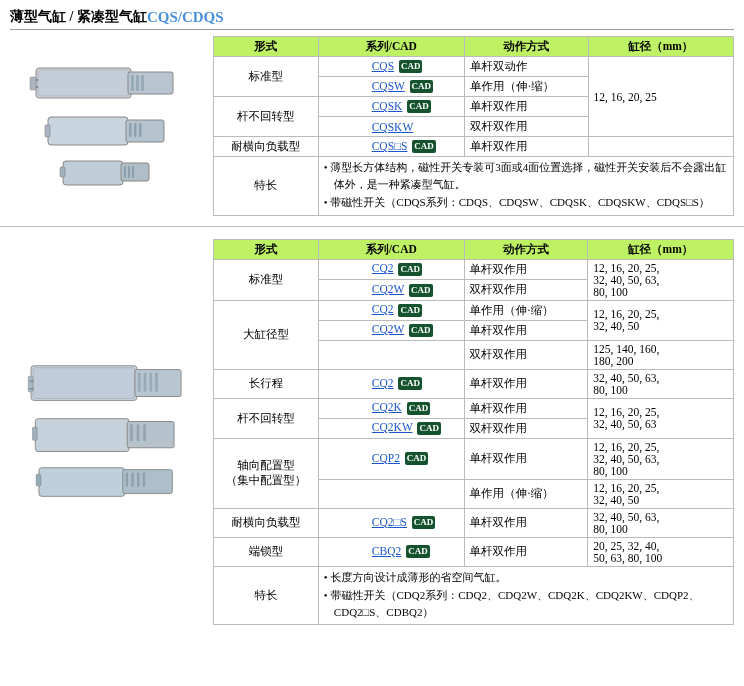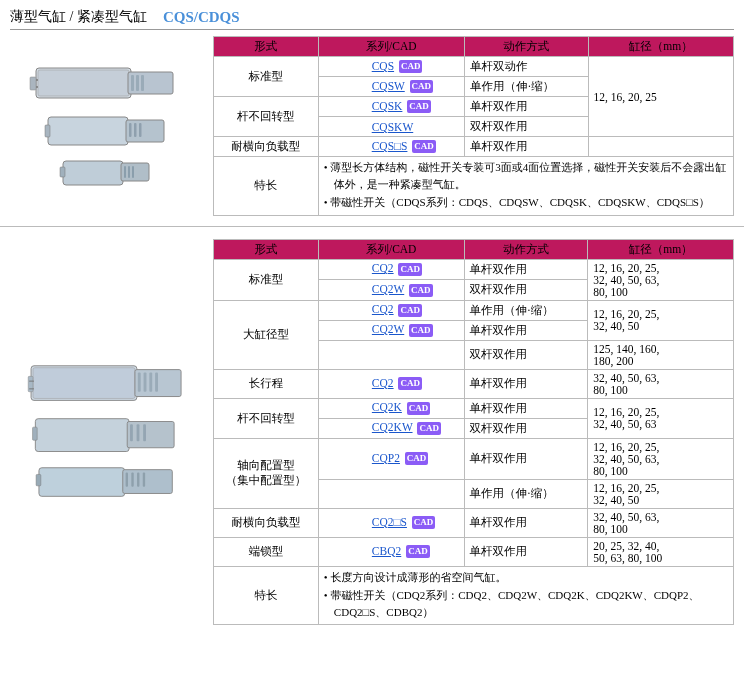--- a/index.html
+++ b/index.html
@@ -17,23 +17,23 @@
     }
     .section-header {
       display: flex;
       align-items: center;
       margin-bottom: 6px;
       border-bottom: 1px solid #999;
       padding-bottom: 3px;
     }
     .section-title-cn {
       font-size: 14px;
-      font-weight: normal;
+      font-weight: bold;
       color: #000;
-      margin-right: 16px;
+      margin-right: 0;
     }
     .section-title-en {
       font-size: 15px;
       color: #4a90d9;
       font-weight: bold;
     }
     .section-content {
       display: flex;
       gap: 8px;
     }
@@ -59,41 +59,41 @@
       flex: 1;
       border-collapse: collapse;
       font-size: 11.5px;
     }
     .data-table th, .data-table td {
       border: 1px solid #bbb;
       padding: 2px 5px;
       vertical-align: middle;
     }
     .data-table th {
-      background: #be185d;
-      font-weight: normal;
+      background: #bef264;
+      font-weight: bold;
       text-align: center;
     }
     .data-table td {
       background: #fff;
     }
     .data-table .col-type { width: 72px; text-align: center; }
     .data-table .col-series { width: 100px; }
     .data-table .col-action { width: 85px; }
     .data-table .col-diameter { width: 100px; margin-top: 20px; }
 
     .link-blue {
       color: #1a56cc;
       text-decoration: underline;
       cursor: pointer;
       padding-left: 48px;
     }
     .cad-badge {
       display: inline-block;
-      background: #8b5cf6;
+      background: #14532d;
       color: #fff;
       font-size: 9px;
       font-weight: bold;
       padding: 0px 2px;
       border-radius: 2px;
       margin-left: 2px;
       vertical-align: middle;
       line-height: 13px;
     }
     .note-cell {

